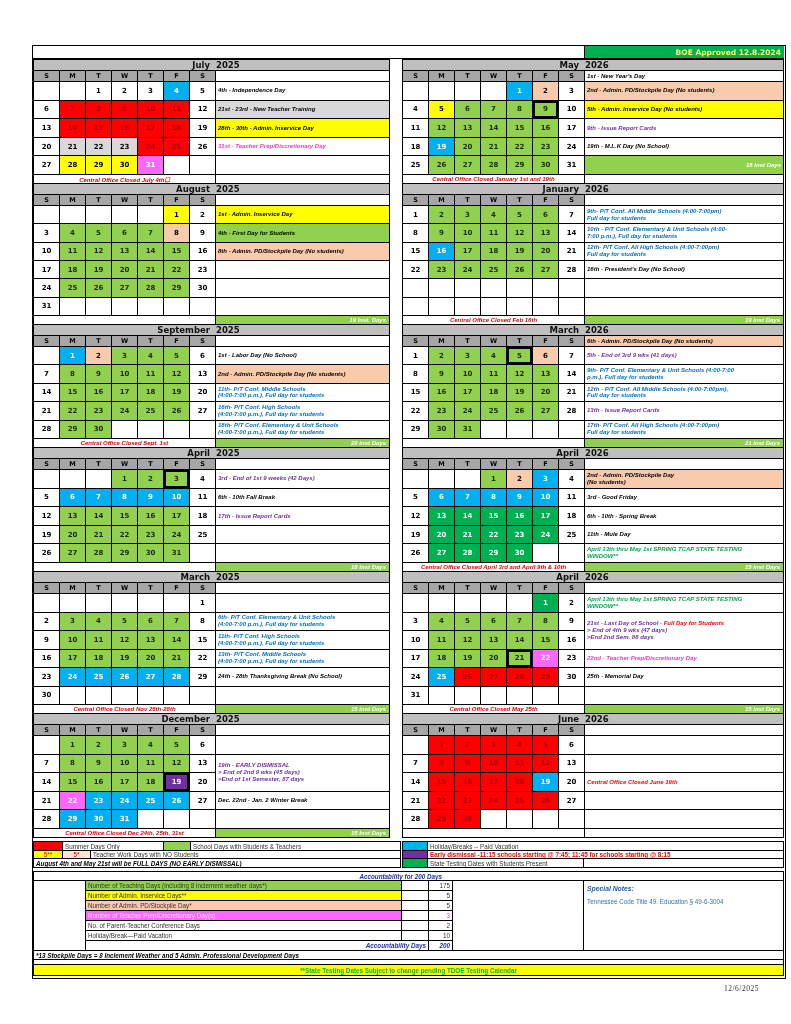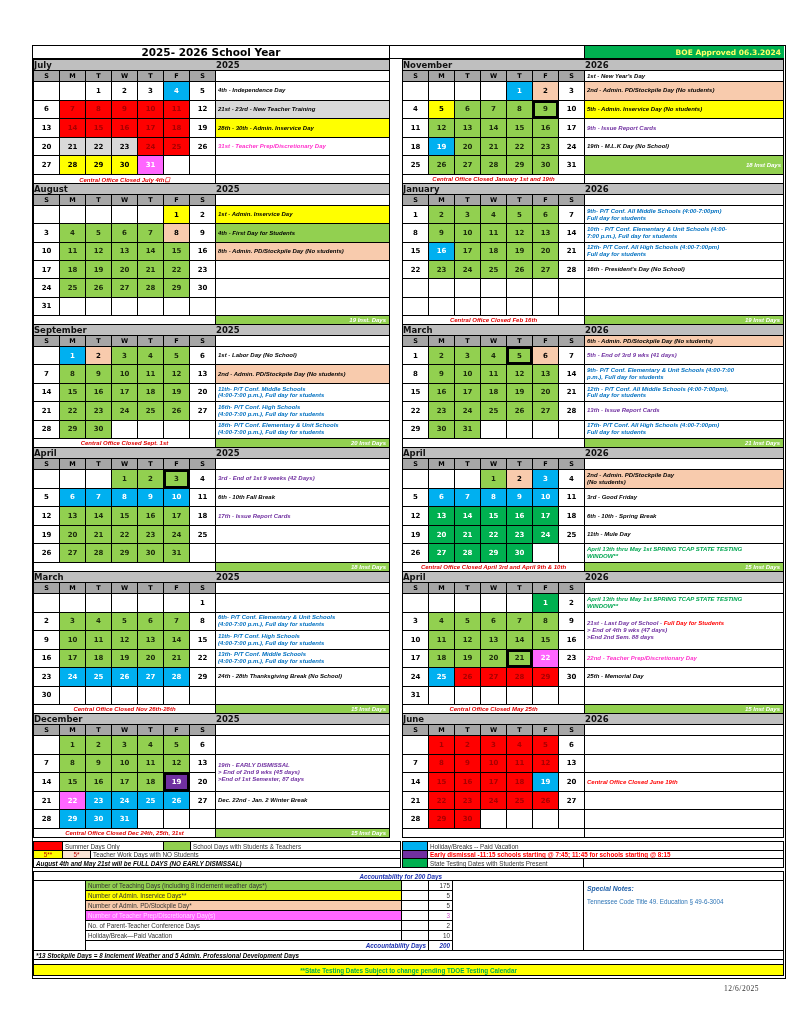--- a/index.html
+++ b/index.html
@@ -18,21 +18,21 @@
   .L{left:33px;width:357px;}
   .R{left:402px;width:382px;}
   .s1{top:59px;height:125px;}
   .s2{top:183px;height:142px;}
   .s3{top:324px;height:124px;}
   .s4{top:447px;height:125px;}
   .s5{top:571px;height:143px;}
   .s6{top:713px;height:125px;}
   .month-header{grid-column:1 / -1;background:#bfbfbf;display:flex;align-items:center;
     font:bold 8.5px "DejaVu Sans",sans-serif;color:#111;}
-  .mh-name{flex:0 0 179px;text-align:left;padding-right:3px;box-sizing:border-box;}
+  .mh-name{flex:0 0 179px;text-align:right;padding-right:3px;box-sizing:border-box;}
   .mh-year{padding-left:3px;}
   .dn{background:#a6a6a6;display:flex;align-items:center;justify-content:center;font:bold 6.5px "DejaVu Sans",sans-serif;color:#000;}
   .day{display:flex;align-items:center;justify-content:center;font:bold 7px "DejaVu Sans",sans-serif;position:relative;}
   .day.boxed{outline:2px solid #000;outline-offset:-2px;}
   .note{display:flex;align-items:center;padding:0 2px;font:italic bold 6px "Liberation Sans",sans-serif;line-height:1.15;
     white-space:pre-line;overflow:hidden;background:#fff;}
   .note-line{white-space:pre;}
   .foot-left{grid-column:1 / 8;background:#fff;display:flex;align-items:center;justify-content:center;
     font:italic bold 6px "Liberation Sans",sans-serif;color:#e00000;}
   .foot-right{background:#fff;display:flex;align-items:center;justify-content:flex-end;padding-right:3px;
@@ -45,22 +45,21 @@
   .bi{font-weight:bold;font-style:italic;}
   .b{font-weight:bold;}
   .date{position:absolute;left:724px;top:984px;font:7.5px "Liberation Serif",serif;color:#333;letter-spacing:0.5px;}
 </style>
 </head>
 <body>
 
 <div class="abs frame"></div>
 
 <div class="abs title-row">
-  <div class="abs title-cell">2025- 2026 School Year</div>
-  <div class="abs boe-cell" style="background: rgb(0, 176, 80); color: rgb(255, 255, 102);">BOE Approved 06.3.2024</div>
+  <div class="abs boe-cell" style="background: rgb(0, 176, 80); color: rgb(255, 255, 102);">BOE Approved 12.8.2024</div>
 </div>
 
 <div class="month L s1" style="grid-template-rows: 10px 10px repeat(5, 1fr) 8px;">
     <div class="month-header" style="grid-row: 1;">
       <span class="mh-name">July</span>
       <span class="mh-year">2025</span>
     </div>
     <div class="dn" style="grid-area: 2 / 1;">S</div>
     <div class="dn" style="grid-area: 2 / 2;">M</div>
     <div class="dn" style="grid-area: 2 / 3;">T</div>
@@ -410,21 +409,21 @@
     <div class="day" style="grid-area: 7 / 4; background: rgb(0, 176, 240); color: rgb(255, 255, 255);">31</div>
     <div class="day" style="grid-area: 7 / 5; background: rgb(255, 255, 255); color: rgb(0, 0, 0);"></div>
     <div class="day" style="grid-area: 7 / 6; background: rgb(255, 255, 255); color: rgb(0, 0, 0);"></div>
     <div class="day" style="grid-area: 7 / 7; background: rgb(255, 255, 255); color: rgb(0, 0, 0);"></div>
     <div class="note" style="grid-area: 7 / 8; background: rgb(255, 255, 255);"><span style="color: rgb(0, 0, 0);"></span></div>
     <div class="foot-left" style="grid-row: 8;">Central Office Closed Dec 24th, 25th, 31st</div>
     <div class="foot-right" style="grid-area: 8 / 8; background: rgb(146, 208, 80);">15 Inst Days</div>
   </div>
 <div class="month R s1" style="grid-template-rows: 10px 10px repeat(5, 1fr) 8px;">
     <div class="month-header" style="grid-row: 1;">
-      <span class="mh-name">November</span>
+      <span class="mh-name">May</span>
       <span class="mh-year">2026</span>
     </div>
     <div class="dn" style="grid-area: 2 / 1;">S</div>
     <div class="dn" style="grid-area: 2 / 2;">M</div>
     <div class="dn" style="grid-area: 2 / 3;">T</div>
     <div class="dn" style="grid-area: 2 / 4;">W</div>
     <div class="dn" style="grid-area: 2 / 5;">T</div>
     <div class="dn" style="grid-area: 2 / 6;">F</div>
     <div class="dn" style="grid-area: 2 / 7;">S</div>
     <div class="note" style="grid-area: 2 / 8; background: rgb(255, 255, 255);"><span style="color: rgb(0, 0, 0);">1st - New Year's Day</span></div>

